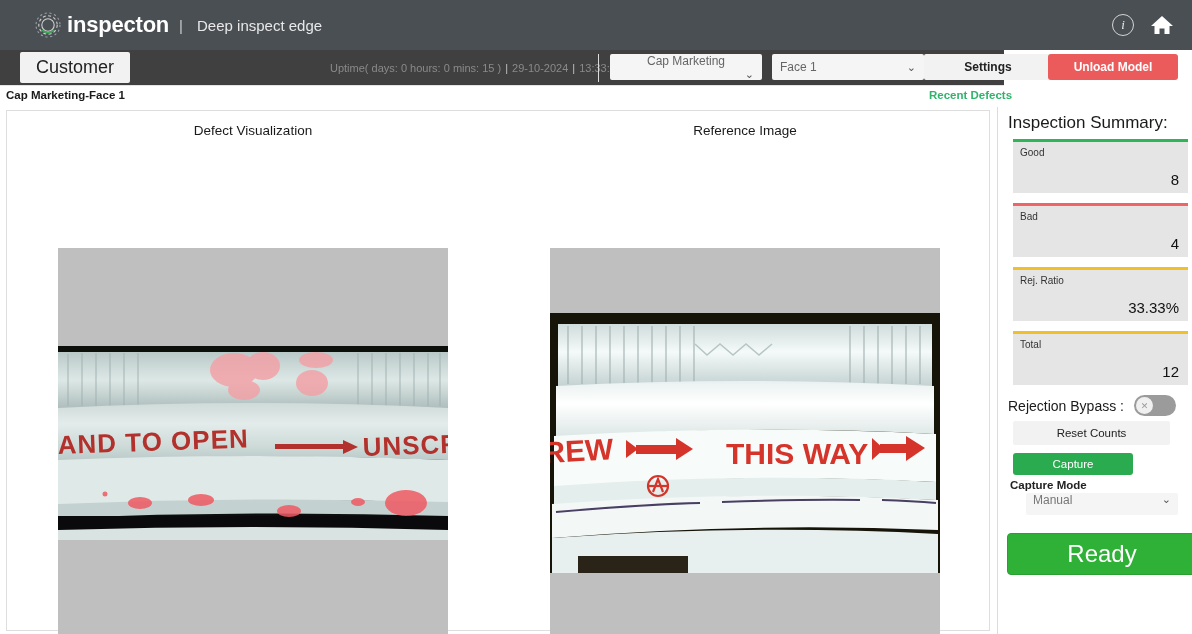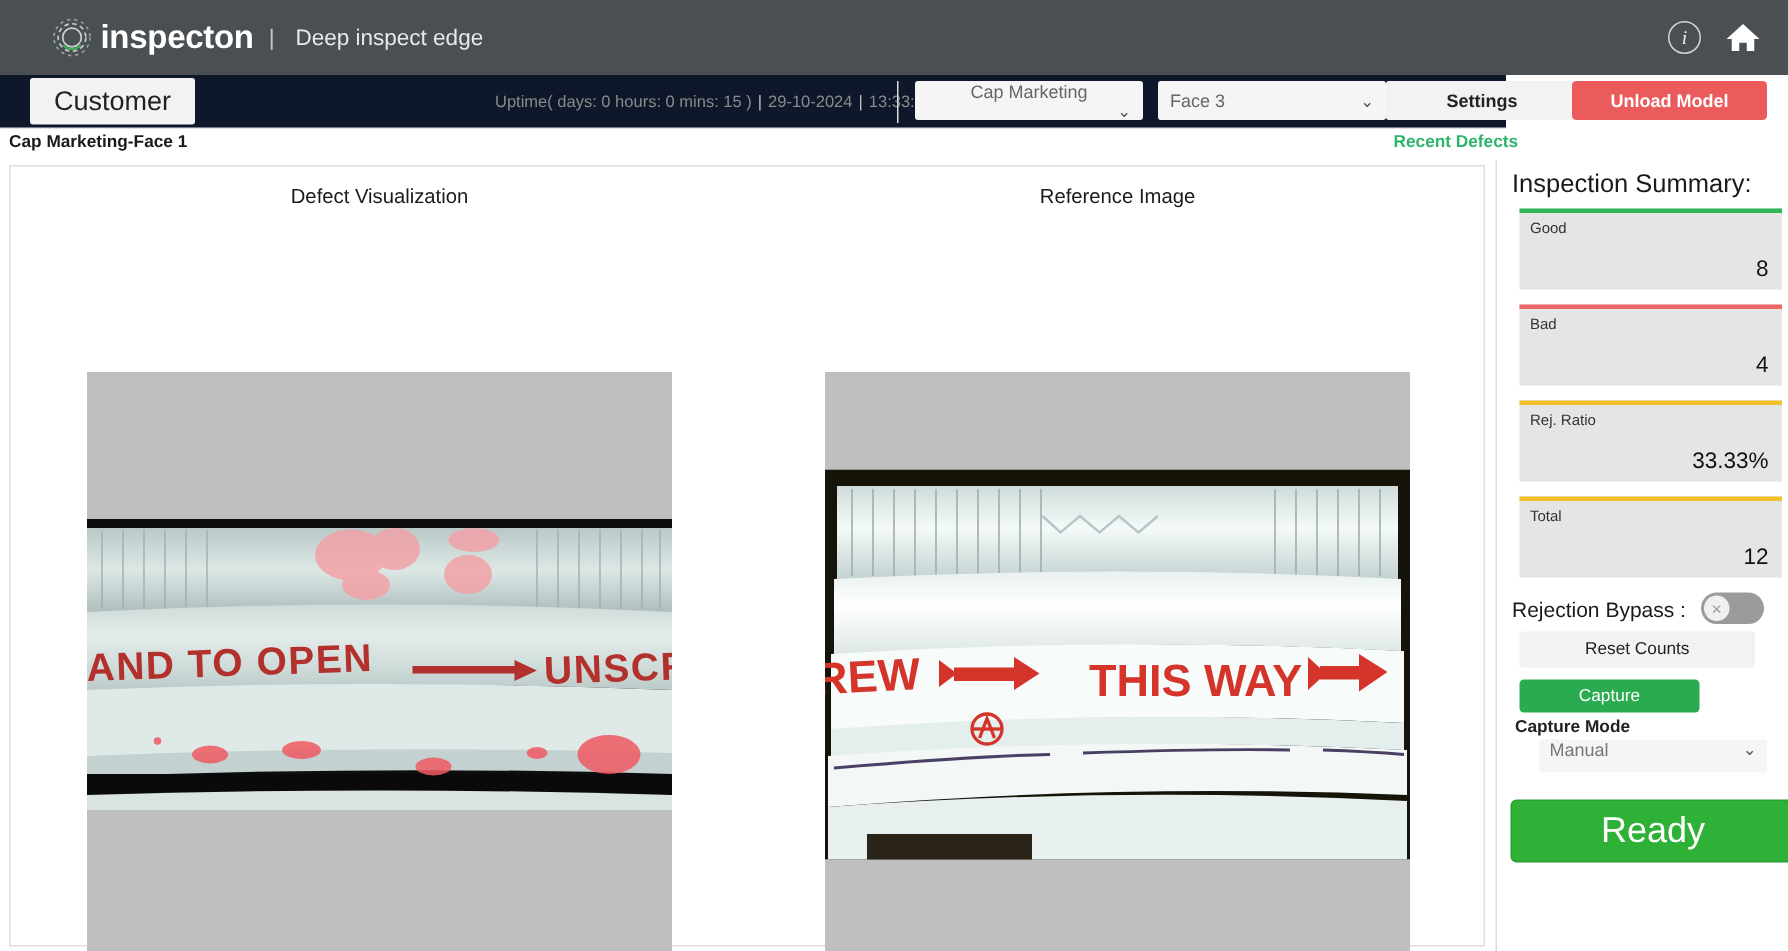--- a/index.html
+++ b/index.html
@@ -37,21 +37,21 @@
     width: 22px; height: 22px; border-radius: 50%;
     border: 1.6px solid #d4d4d4;
     display: flex; align-items: center; justify-content: center;
     color: #eaeaea; font-size: 13px; font-style: italic;
     font-family: "Liberation Serif", serif;
   }
   .icon-home { width: 24px; height: 22px; }
 
   
   .toolbar {
-    height: 36px; width: 1004px; background: #0f172a;
+    height: 36px; width: 1004px; background: #404040;
     display: flex; align-items: center;
     position: relative;
     border-bottom: 1px solid #e4e4e4;
   }
   .customer-chip {
     margin-left: 20px;
     background: #f2f2f2;
     padding: 5px 16px;
     font-size: 18px; color: #222;
     border-radius: 2px;
@@ -252,21 +252,21 @@
   </div>
 
   <div class="vdiv"></div>
 
   <div class="sel" id="sel-model">
     <span>Cap Marketing</span>
     <span class="caret">⌄</span>
   </div>
 
   <div class="sel" id="sel-face">
-    <span>Face 3</span>
+    <span>Face 1</span>
     <span class="caret">⌄</span>
   </div>
 
   <button class="btn-settings">Settings</button>
   <button class="btn-unload">Unload Model</button>
 </div>
 
 <div class="crumbrow">
   <div class="crumb">Cap Marketing-Face 1</div>
   <div class="recent-defects">Recent Defects</div>

